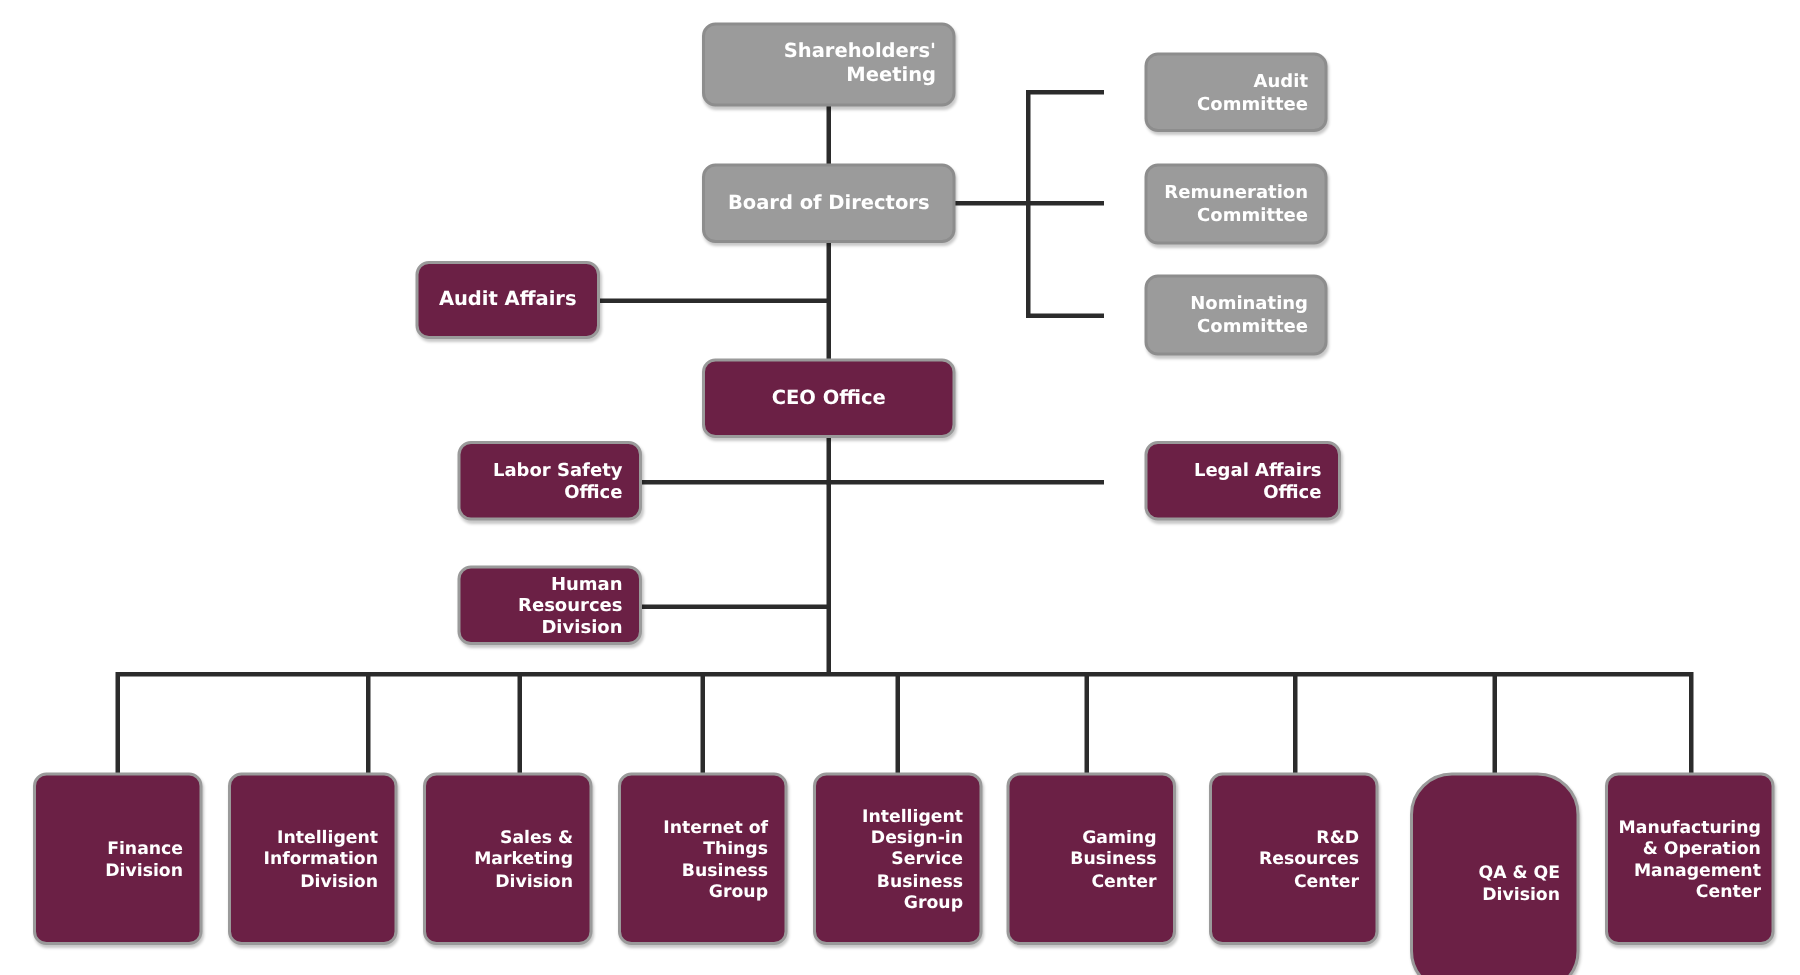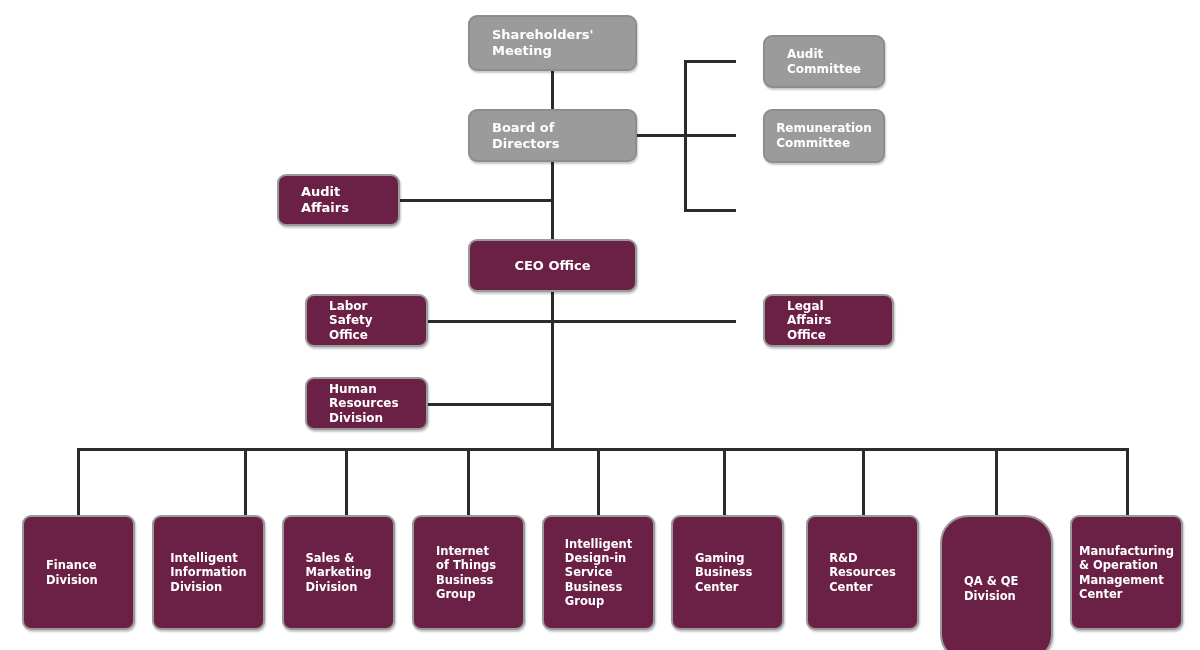--- a/index.html
+++ b/index.html
@@ -16,26 +16,26 @@
   .vline{width:3px;}
   .hline{height:3px;}
 
   
   .node{
     position:absolute;
     box-sizing:border-box;
     display:flex;
     align-items:center;
     justify-content:center;
-    text-align:left;
+    text-align:right;
     border-radius:9px;
     color:#ffffff;
     font-weight:bold;
     line-height:1.22;
-    padding:3px 22px;
+    padding:3px 11px;
     border:2px solid #4c1d95;
     box-shadow:1px 2px 2px rgba(0,0,0,.22);
     z-index:3;
   }
   .node.gray{background:#9b9b9b;border-color:#8d8d8d;}
   .node.maroon{background:#6b2045;border-color:#9a9a9a;}
   .node span{display:block;}
 
   .fs13{font-size:13px;}
   .fs12{font-size:12px;margin-left:28px;}
@@ -83,20 +83,23 @@
   </div>
 
   <div class="node gray fs12" style="left:735px;top:35px;width:122px;height:53px;">
     <span>Audit Committee</span>
   </div>
 
   <div class="node gray fs12" style="left:735px;top:109px;width:122px;height:54px;">
     <span>Remuneration Committee</span>
   </div>
 
+  <div class="node gray fs12" style="left:735px;top:183px;width:122px;height:54px;">
+    <span>Nominating Committee</span>
+  </div>
 
   <div class="node maroon fs13" style="left:277px;top:174px;width:123px;height:52px;">
     <span>Audit Affairs</span>
   </div>
 
   <div class="node maroon fs13" style="left:468px;top:239px;width:169px;height:53px;">
     <span>CEO Office</span>
   </div>
 
   <div class="node maroon fs12" style="left:277px;top:294px;width:123px;height:53px;">

